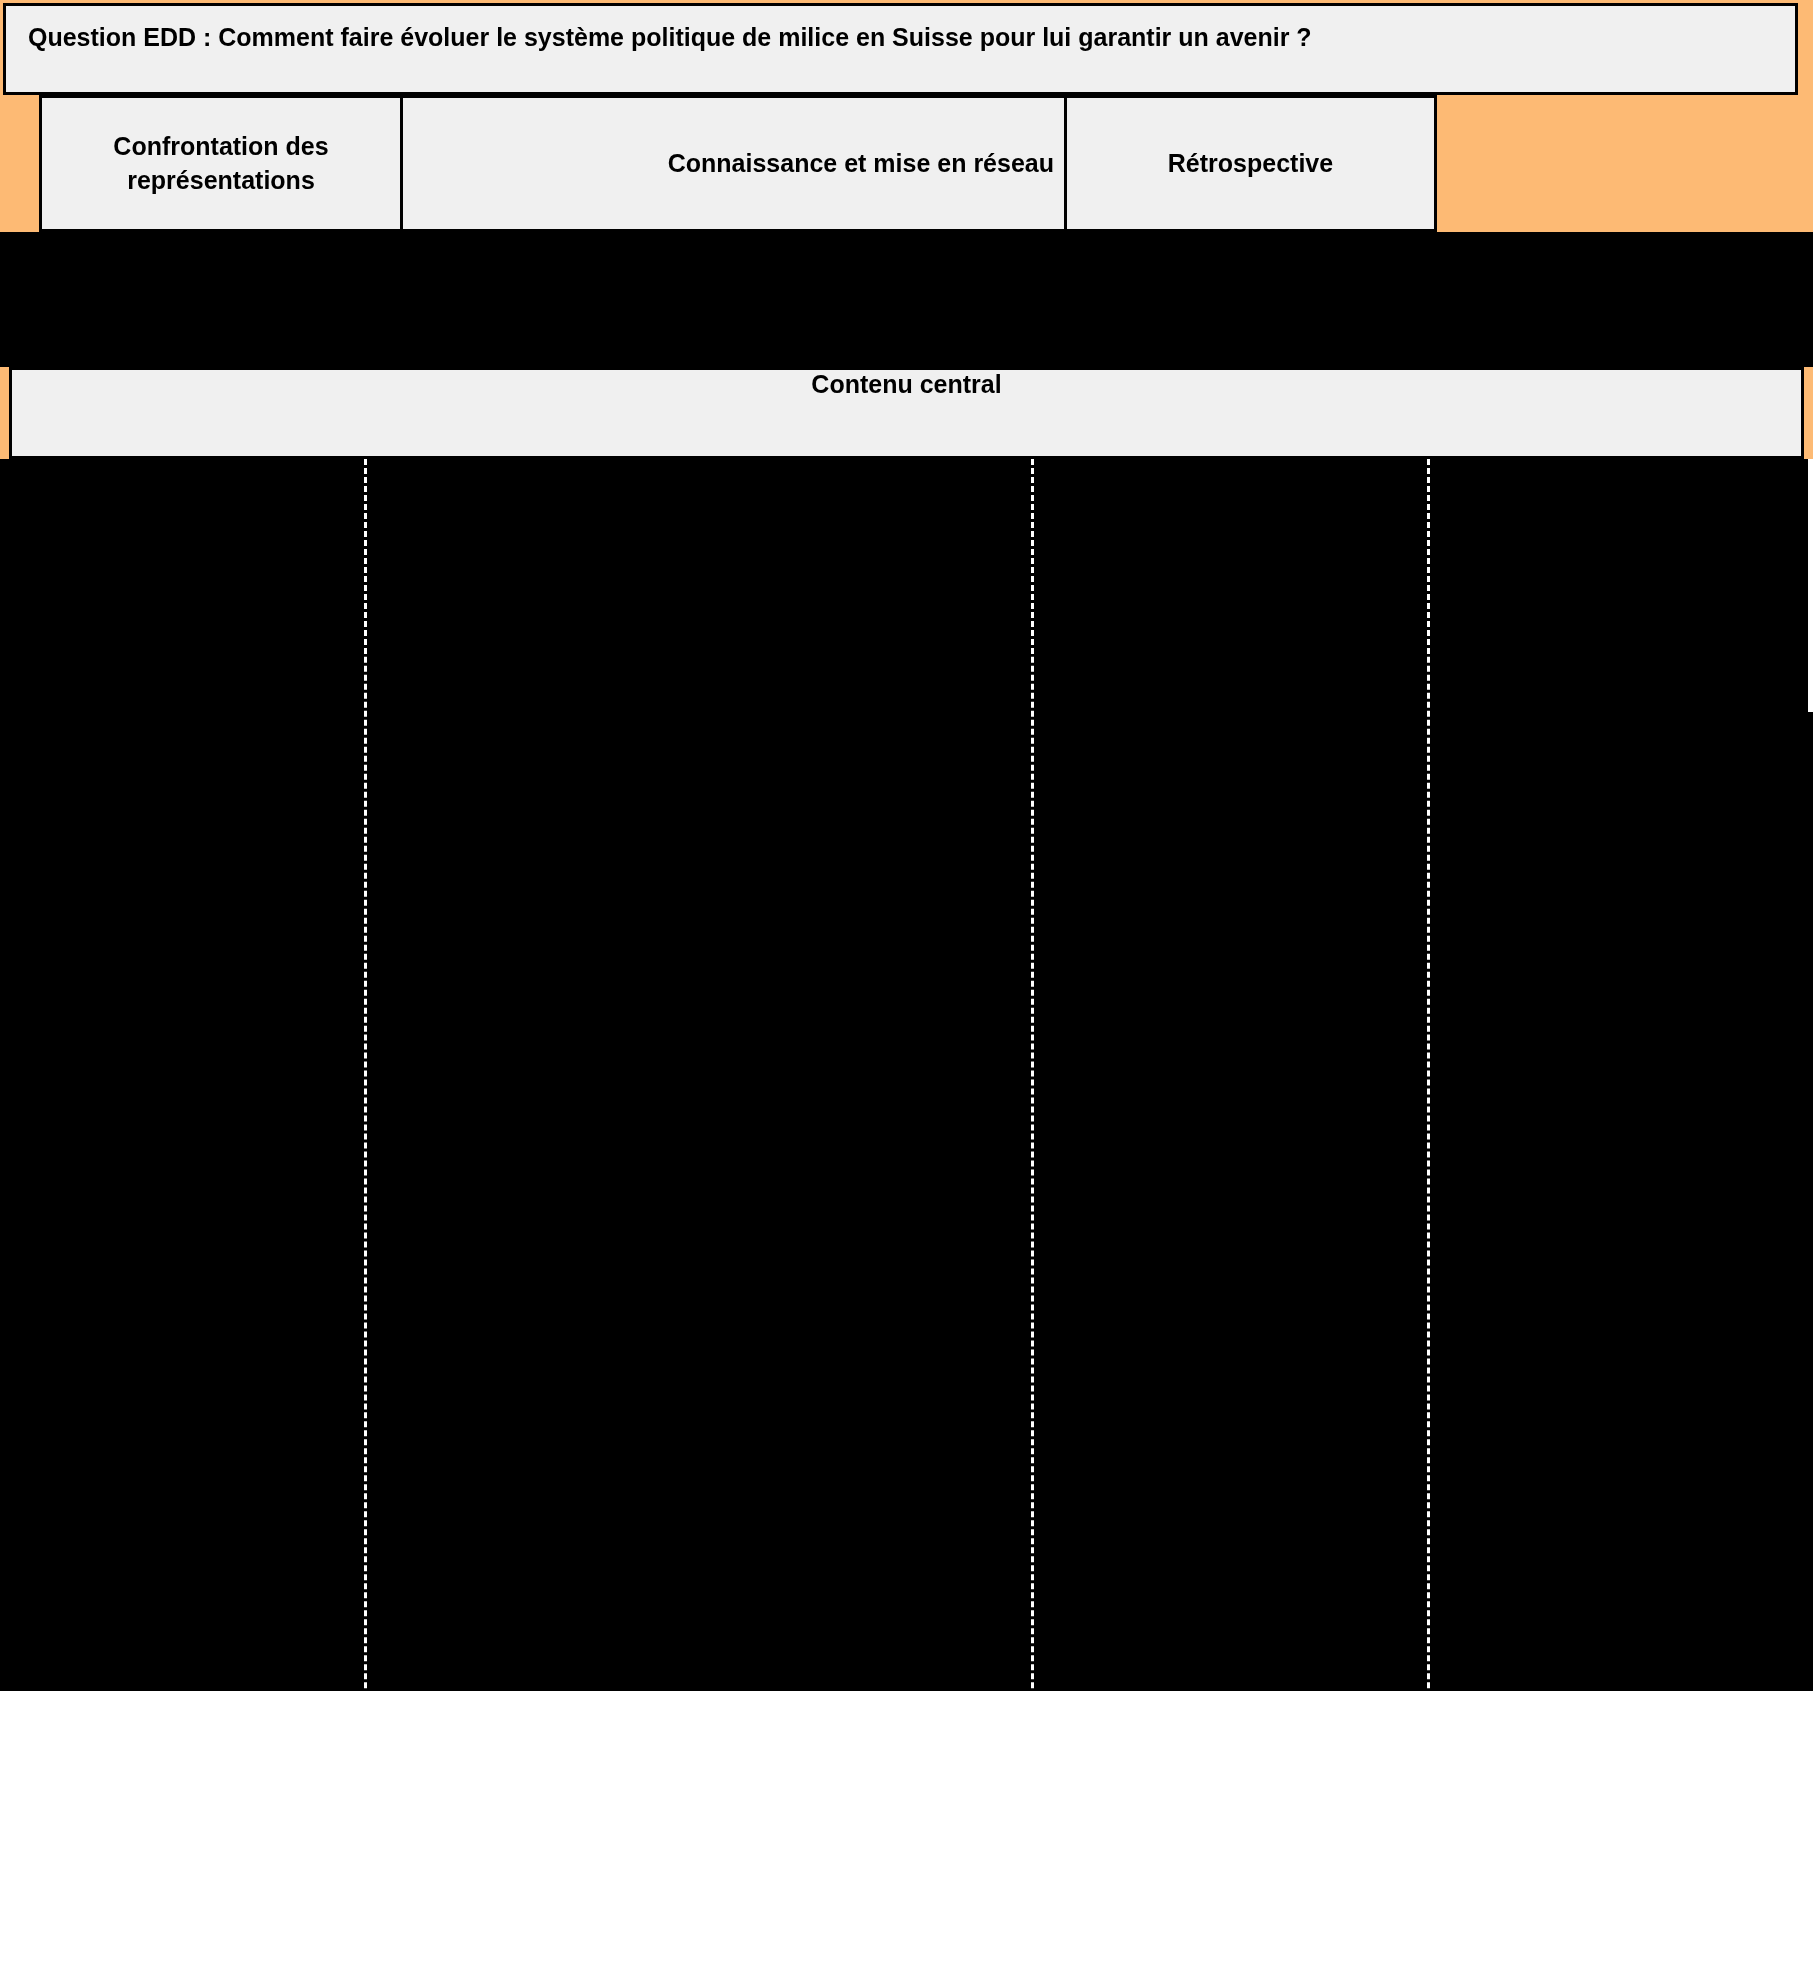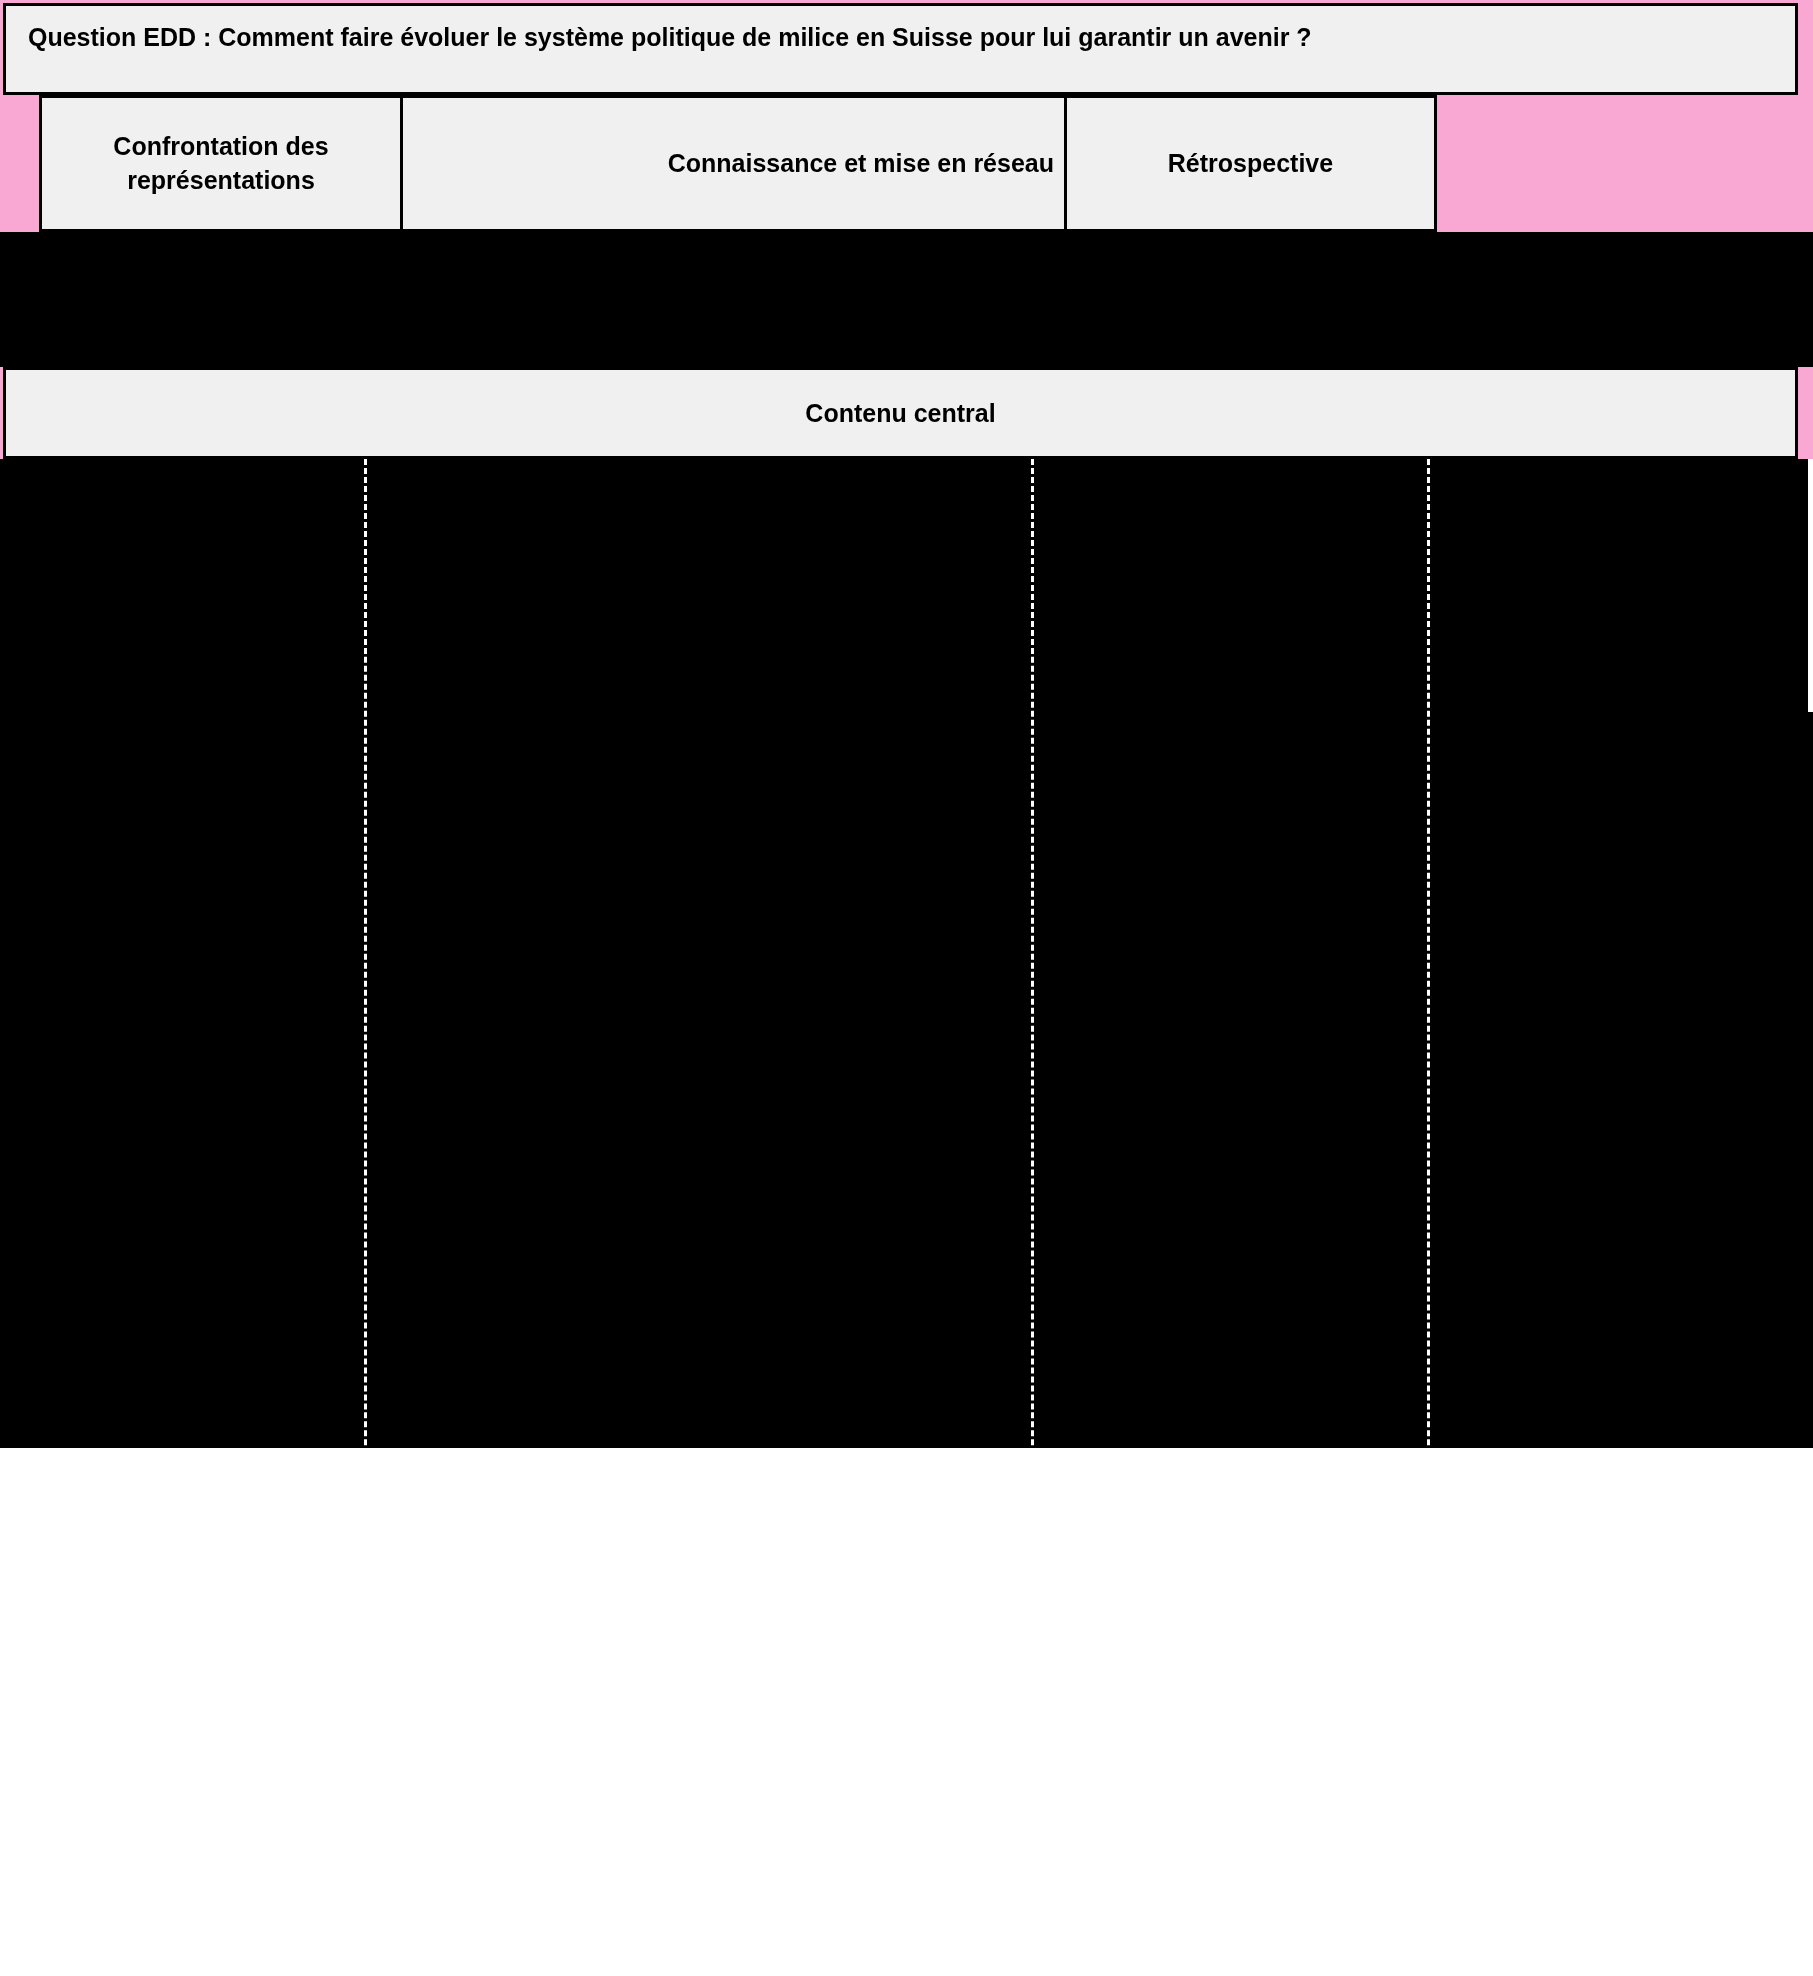--- a/index.html
+++ b/index.html
@@ -6,22 +6,22 @@
     margin: 0;
     padding: 0;
     background: #ffffff;
   }
   body {
     font-family: "Liberation Sans", sans-serif;
   }
   #page {
     position: relative;
     width: 1813px;
-    height: 1448px;
-    background: #f9a8d4;
+    height: 1691px;
+    background: #fdba74;
     overflow: hidden;
   }
   
   .question-bar {
     position: absolute;
     left: 3px;
     top: 3px;
     width: 1795px;
     height: 92px;
     box-sizing: border-box;
@@ -73,29 +73,29 @@
     position: absolute;
     left: 0;
     top: 232px;
     width: 1813px;
     height: 135px;
     background: #000000;
   }
   
   .central-bar {
     position: absolute;
-    left: 3px;
+    left: 9px;
     top: 367px;
     width: 1795px;
     height: 92px;
     box-sizing: border-box;
     background: #f0f0f0;
     border: 3px solid #000000;
     display: flex;
-    align-items: center;
+    align-items: flex-start;
     justify-content: center;
   }
   .central-bar .central-label {
     font-size: 25px;
     font-weight: bold;
     color: #000000;
   }
   
   .body-area {
     position: absolute;

